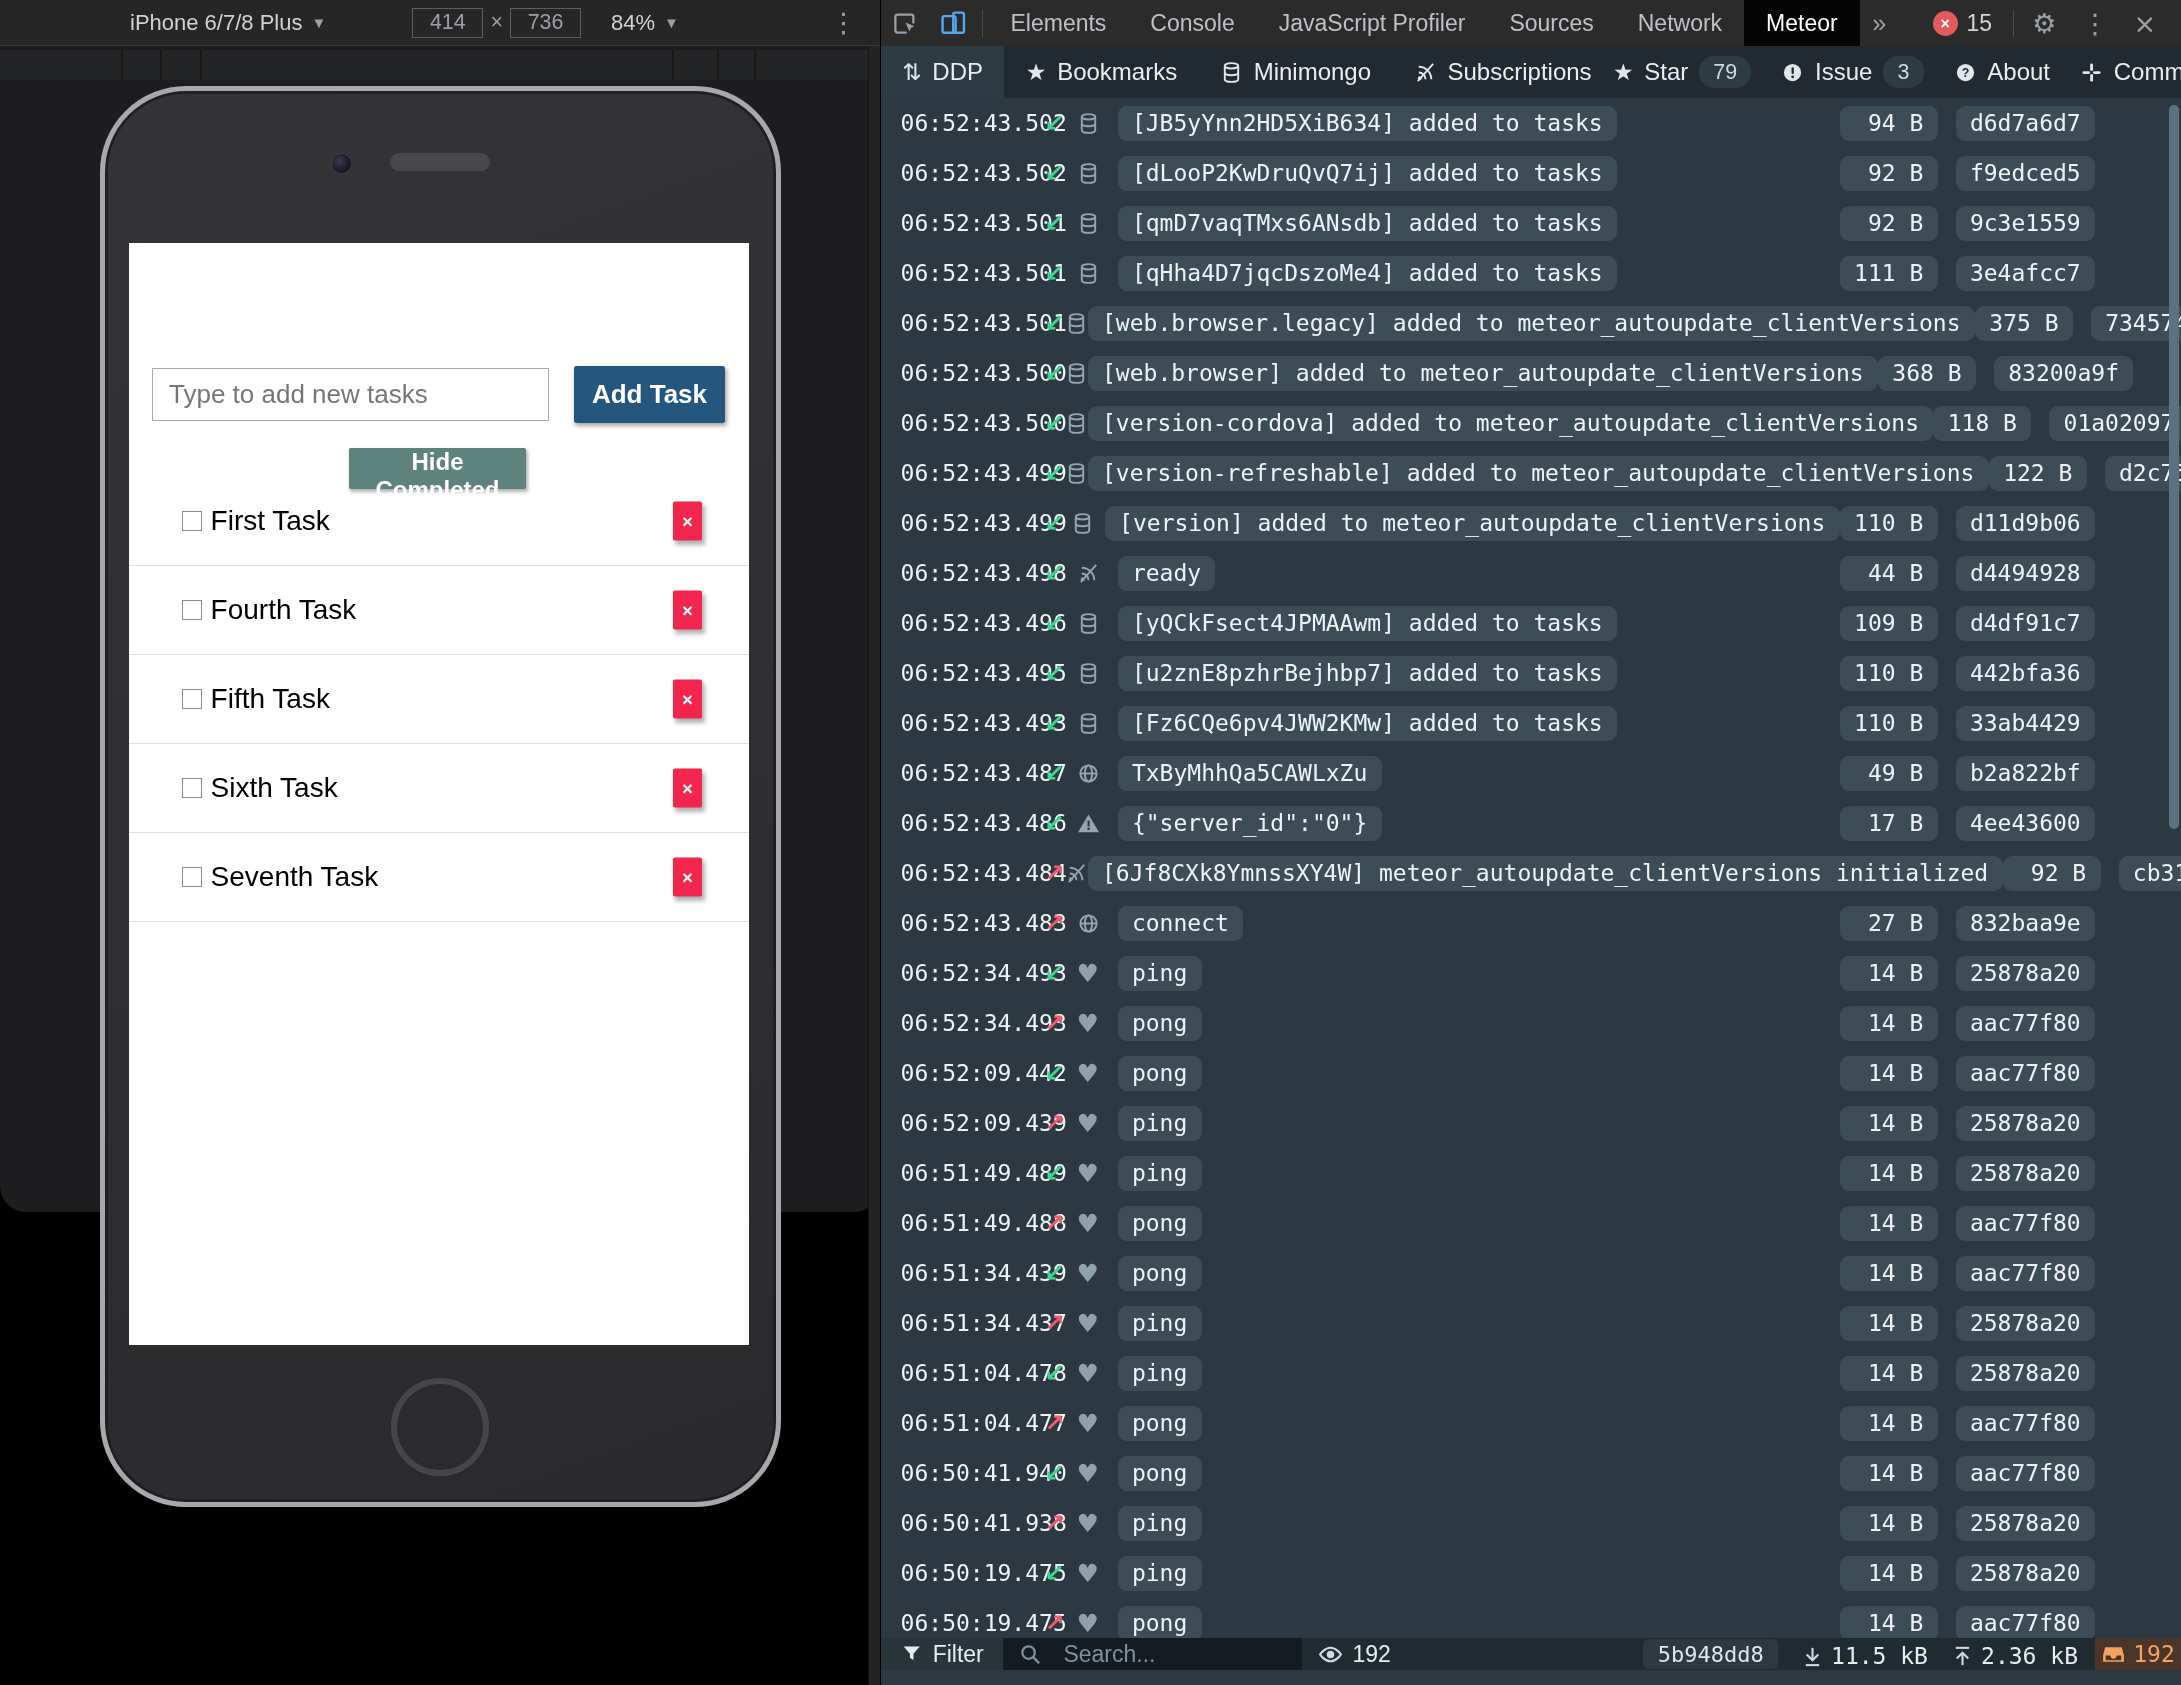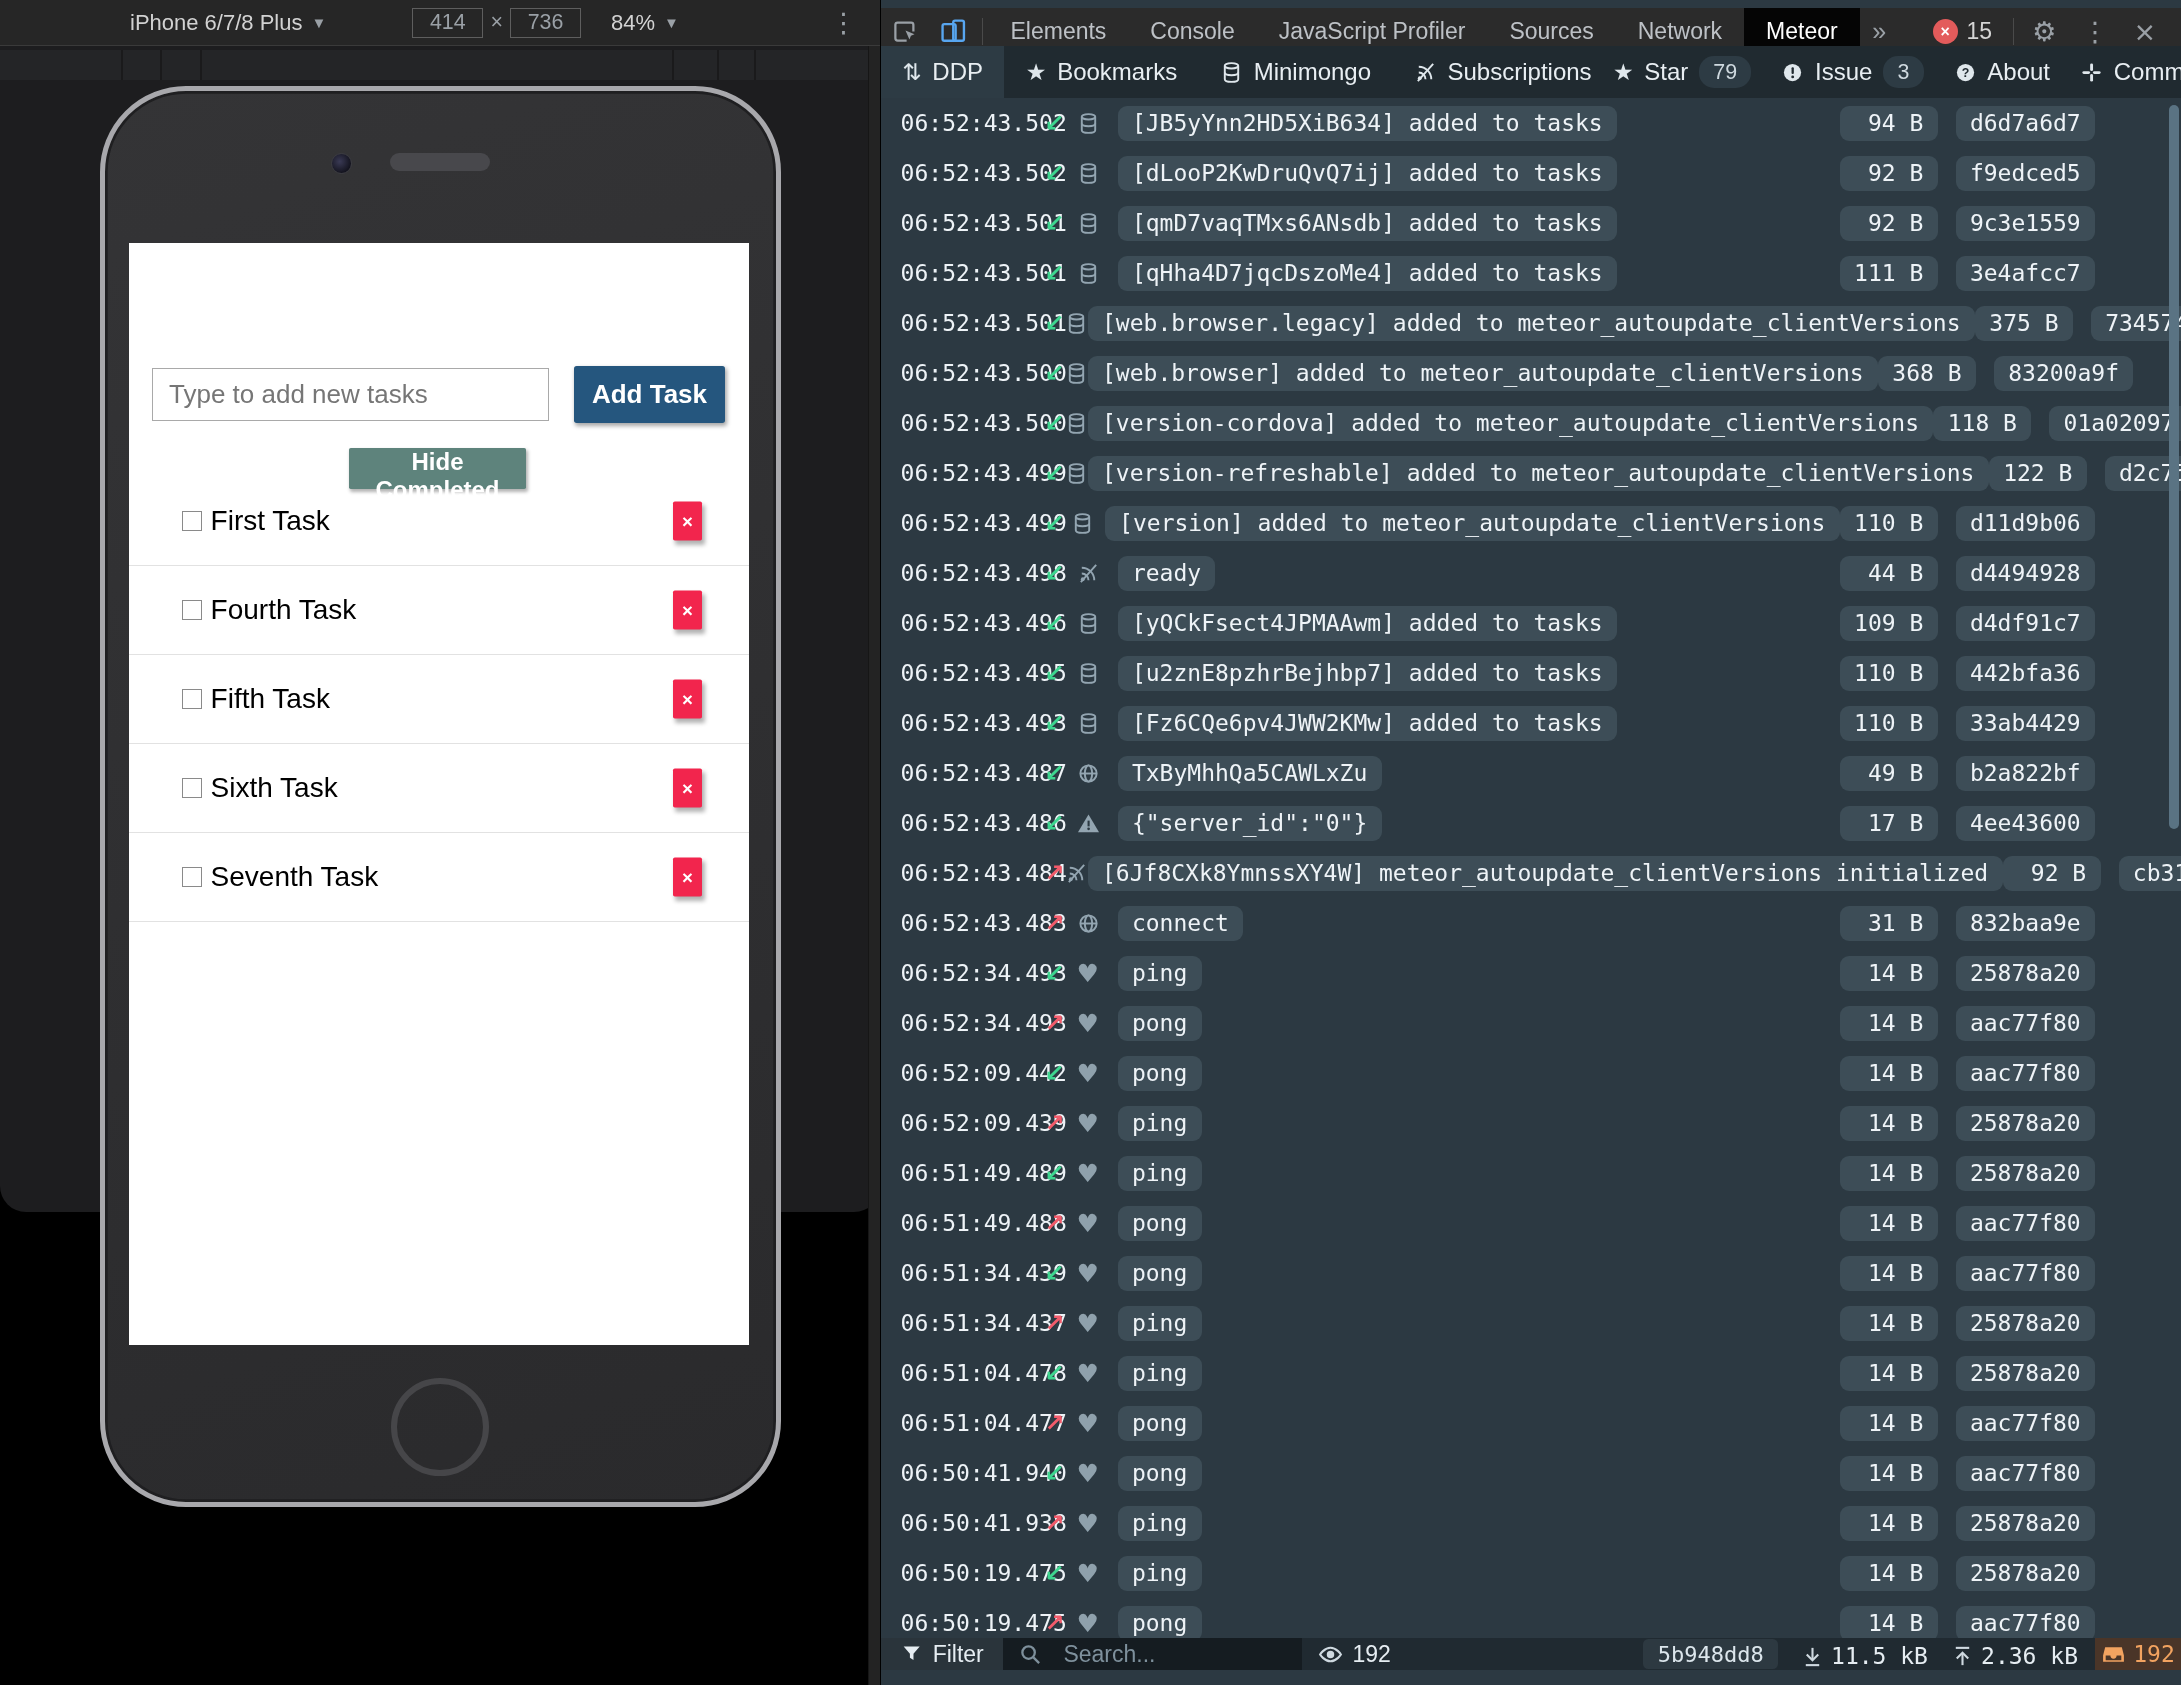--- a/index.html
+++ b/index.html
@@ -58,21 +58,21 @@
   .task-label { font-size:28px; color:#000; margin-left:9px; }
   .task-del { position:absolute; right:47px; top:50%; transform:translateY(-50%); width:29px; height:39px;
     background:#f2254d; border:none; border-radius:1.8px; box-shadow:2.7px 3.6px 4.5px rgba(0,0,0,.3);
     color:#fff; font-weight:bold; font-size:18.7px; line-height:39px; text-align:center; }
 
   
   #devtools { position:absolute; left:880px; top:0; width:1301px; height:1686px; background:#2c3942;
     border-left:0.9px solid #000; }
 
   
-  #dt-tabbar { position:absolute; left:0; top:8px; width:100%; height:46px; background:#2b2b2b;
+  #dt-tabbar { position:absolute; left:0; top:0; width:100%; height:46px; background:#2b2b2b;
     display:flex; align-items:center; color:#bdc1c6; font-size:23px; }
   .dt-toolicon { display:flex; align-items:center; justify-content:center; width:48px; height:46px; }
   .dt-sep { width:0.9px; height:27px; background:#4a4a4a; margin:0 5.3px; }
   .dt-tab { height:46px; display:flex; align-items:center; padding:0 22px; }
   .dt-tab[data-active="true"] { background:#050505; color:#fff; }
   .dt-more { padding:0 12.5px; color:#9aa0a6; font-size:25px; }
   #dt-right-icons { margin-left:auto; display:flex; align-items:center; padding-right:12.5px; }
   .err-badge { display:flex; align-items:center; margin-right:16px; }
   .err-dot { width:25px; height:25px; border-radius:50%; background:#e35b5b; color:#2b2b2b;
     font-size:16px; font-weight:bold; text-align:center; line-height:25px; margin-right:9px; color:#fff;}
@@ -623,21 +623,21 @@
 
             <svg class="ic-glb" width="23" height="23" viewBox="0 0 24 24" fill="none" stroke="#93a5b1" stroke-width="2">
               <circle cx="12" cy="12" r="8.5"></circle>
               <line x1="3.5" y1="12" x2="20.5" y2="12"></line>
               <ellipse cx="12" cy="12" rx="3.8" ry="8.5"></ellipse>
             </svg>
 
           </span>
           <span class="chip lr-msg">connect</span>
           <span class="lr-right">
-            <span class="chip lr-size">31 B</span>
+            <span class="chip lr-size">27 B</span>
             <span class="chip lr-hash">832baa9e</span>
           </span>
         </div>
 
         <div class="log-row" data-dir="in" data-icon="heart-icon">
           <span class="lr-time">06:52:34.493</span>
           <span class="lr-arrow"></span>
           <span class="lr-icon">
 
             <span class="ic-hrt">♥</span>

